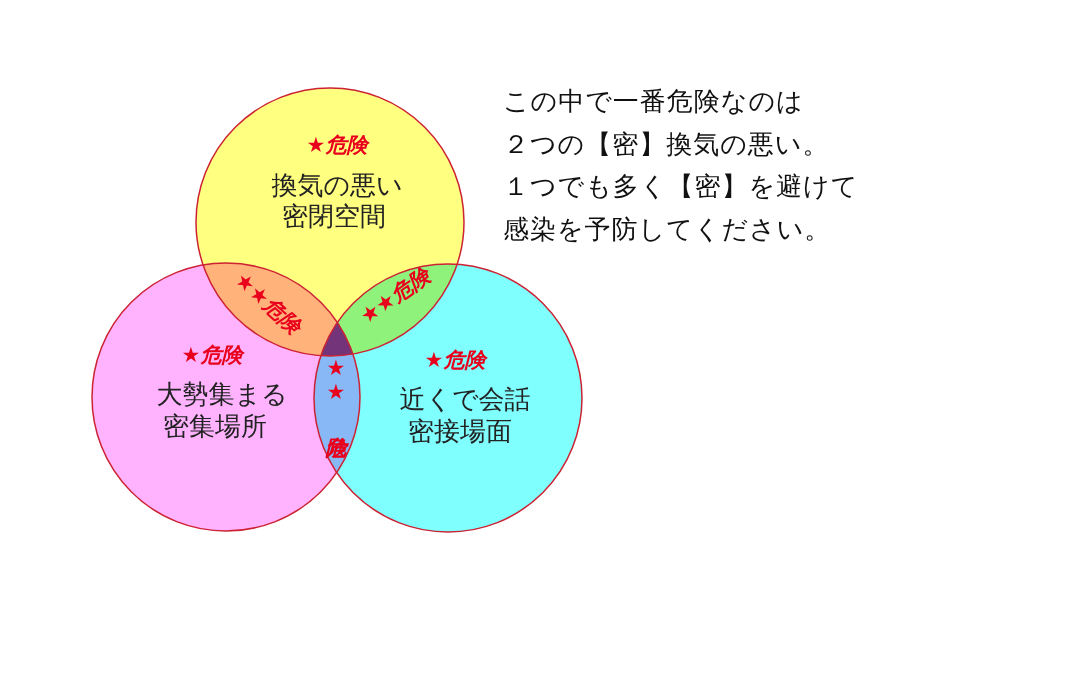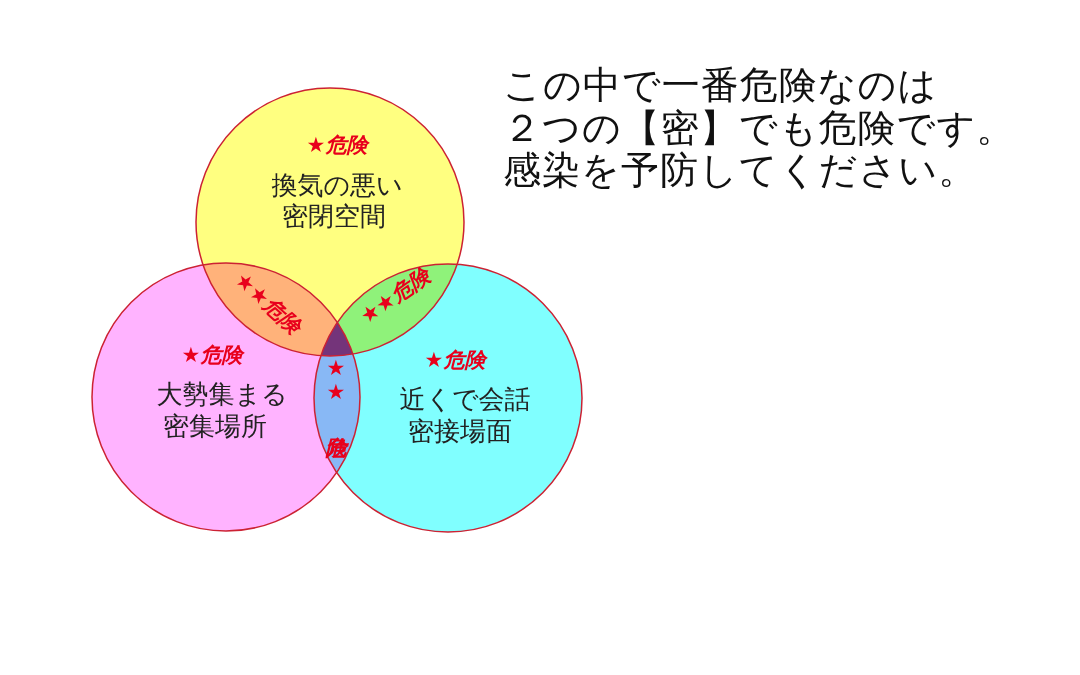--- a/index.html
+++ b/index.html
@@ -1,20 +1,20 @@
 <!DOCTYPE html>
 <html><head>
 <meta charset="utf-8">
 <style>
   html, body { margin: 0; padding: 0; background: #ffffff; }
   body { width: 1080px; height: 675px; position: relative; overflow: hidden;
          font-family: "DejaVu Sans", "Liberation Sans", sans-serif; }
   #venn { position: absolute; left: 0; top: 0; }
-  .explain { position: absolute; left: 503px; top: 64px; width: 540px;
-             font-size: 38px; line-height: 42.5px; color: #111; letter-spacing: 1px; }
+  .explain { position: absolute; left: 503px; top: 80px; width: 540px;
+             font-size: 26px; line-height: 42.5px; color: #111; letter-spacing: 1px; }
   .explain div { white-space: nowrap; }
   .cl { font-size: 26px; fill: #222; }
   .dg { font-size: 21px; fill: #e8001c; font-style: italic; font-weight: bold; }
 </style>
 </head>
 <body>
 
 <svg id="venn" width="1080" height="675" viewBox="0 0 1080 675">
   <defs>
     <clipPath id="cTop">
@@ -67,15 +67,16 @@
   <text class="dg" x="268" y="310" text-anchor="middle" transform="rotate(42 268 303)">★★危険</text>
   <text class="dg" x="395" y="303" text-anchor="middle" transform="rotate(-35 395 296)">★★危険</text>
   <g>
     <text class="dg" x="336" y="380" text-anchor="middle" style="writing-mode: vertical-rl; glyph-orientation-vertical: 0;">★★</text>
     <text class="dg" x="336" y="420" text-anchor="middle" style="writing-mode: vertical-rl; glyph-orientation-vertical: 0;">危険</text>
   </g>
 </svg>
 
 <div class="explain">
   <div>この中で一番危険なのは</div>
-  <div>２つの【密】でも危険です。</div>
+  <div>２つの【密】換気の悪い。</div>
+  <div>１つでも多く【密】を避けて</div>
   <div>感染を予防してください。</div>
 </div>
 
 </body></html>

